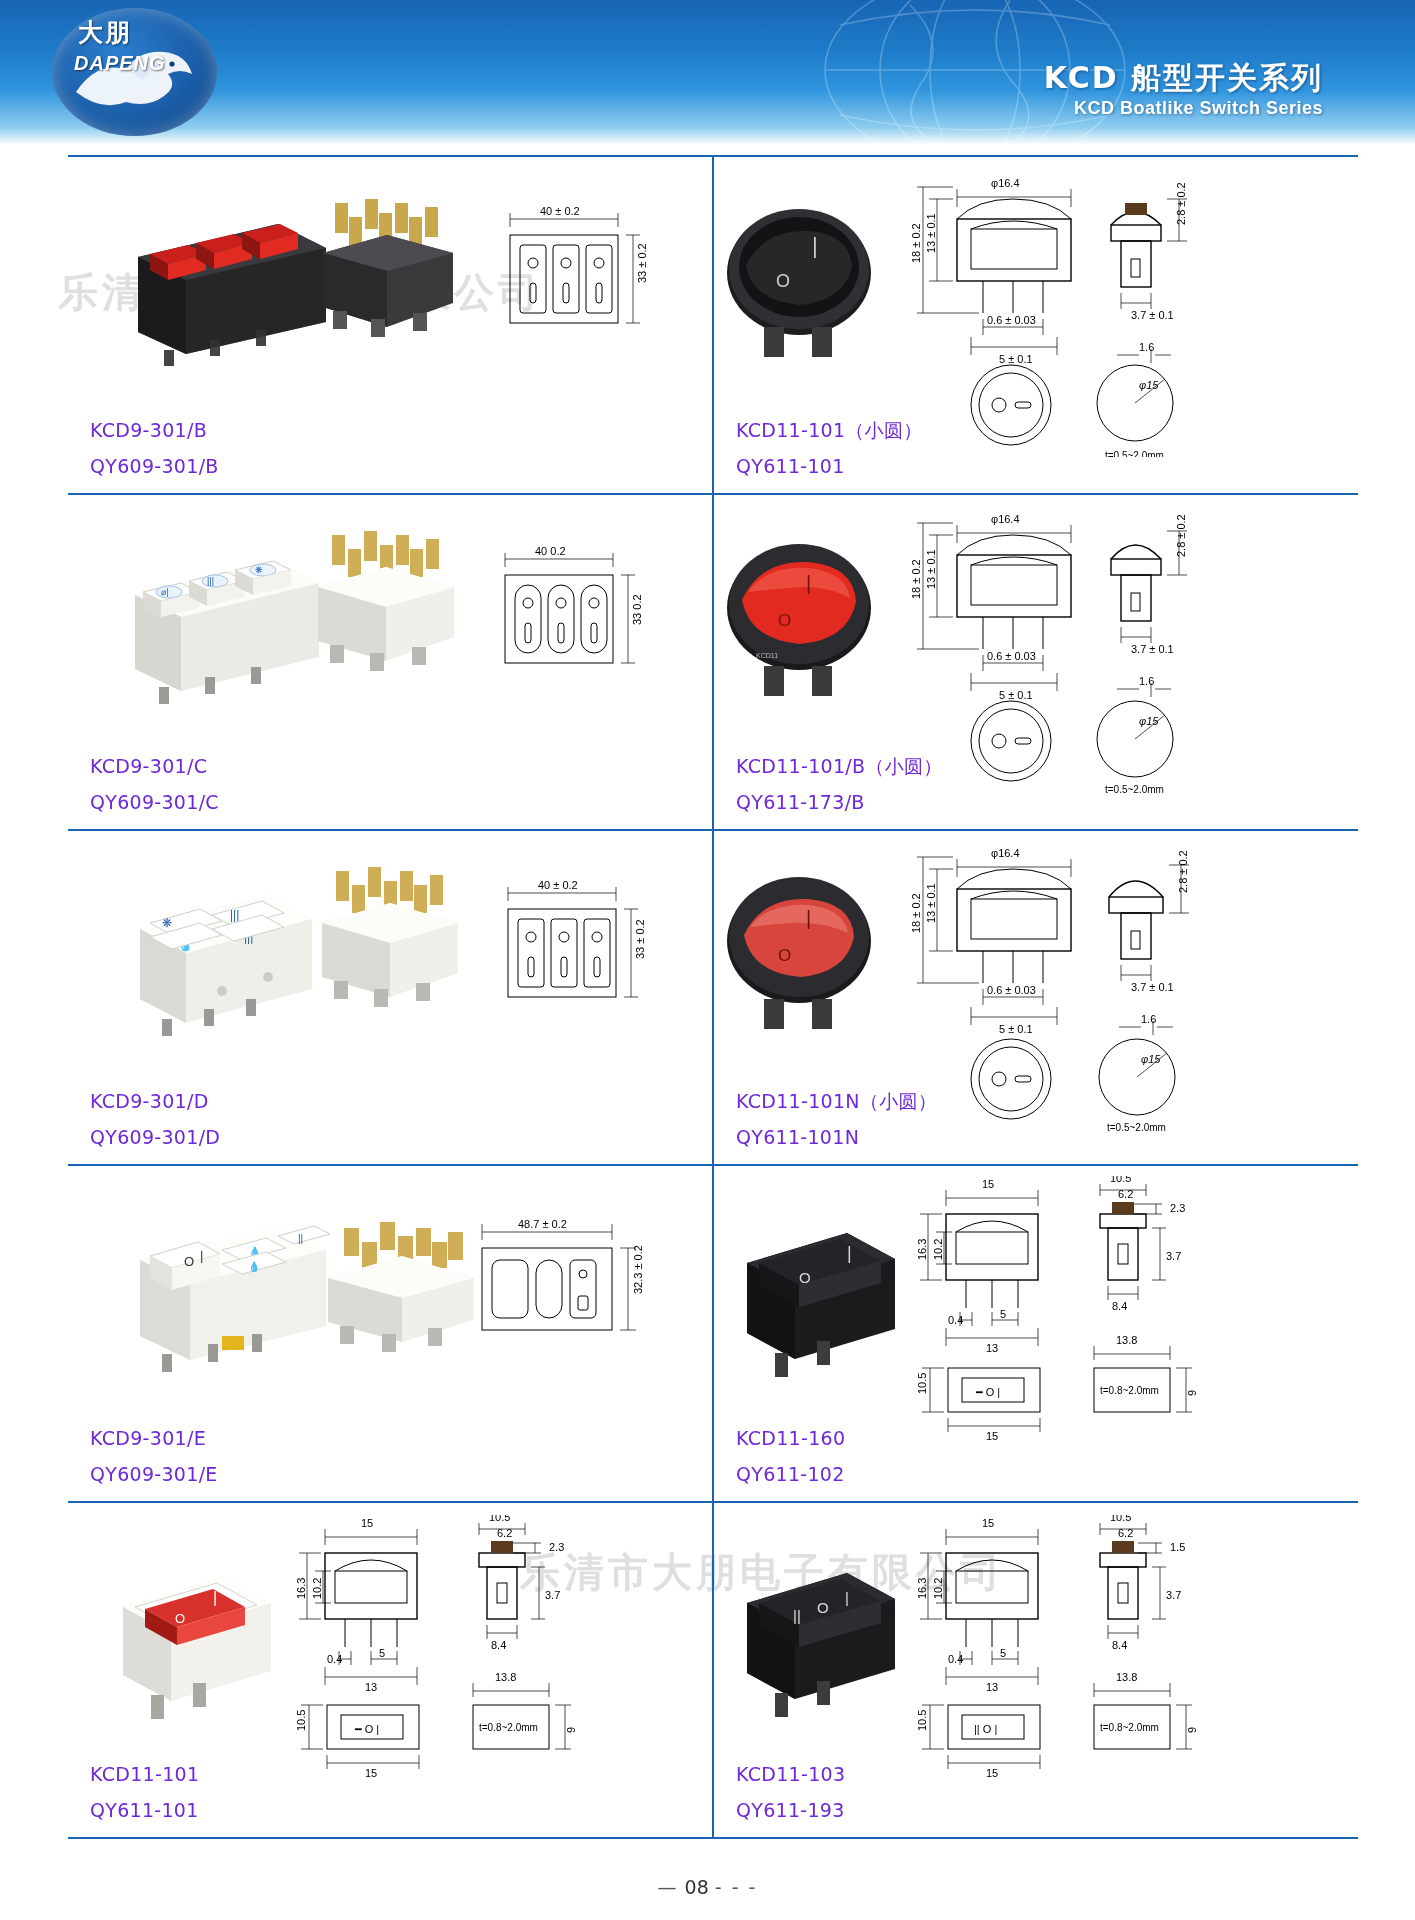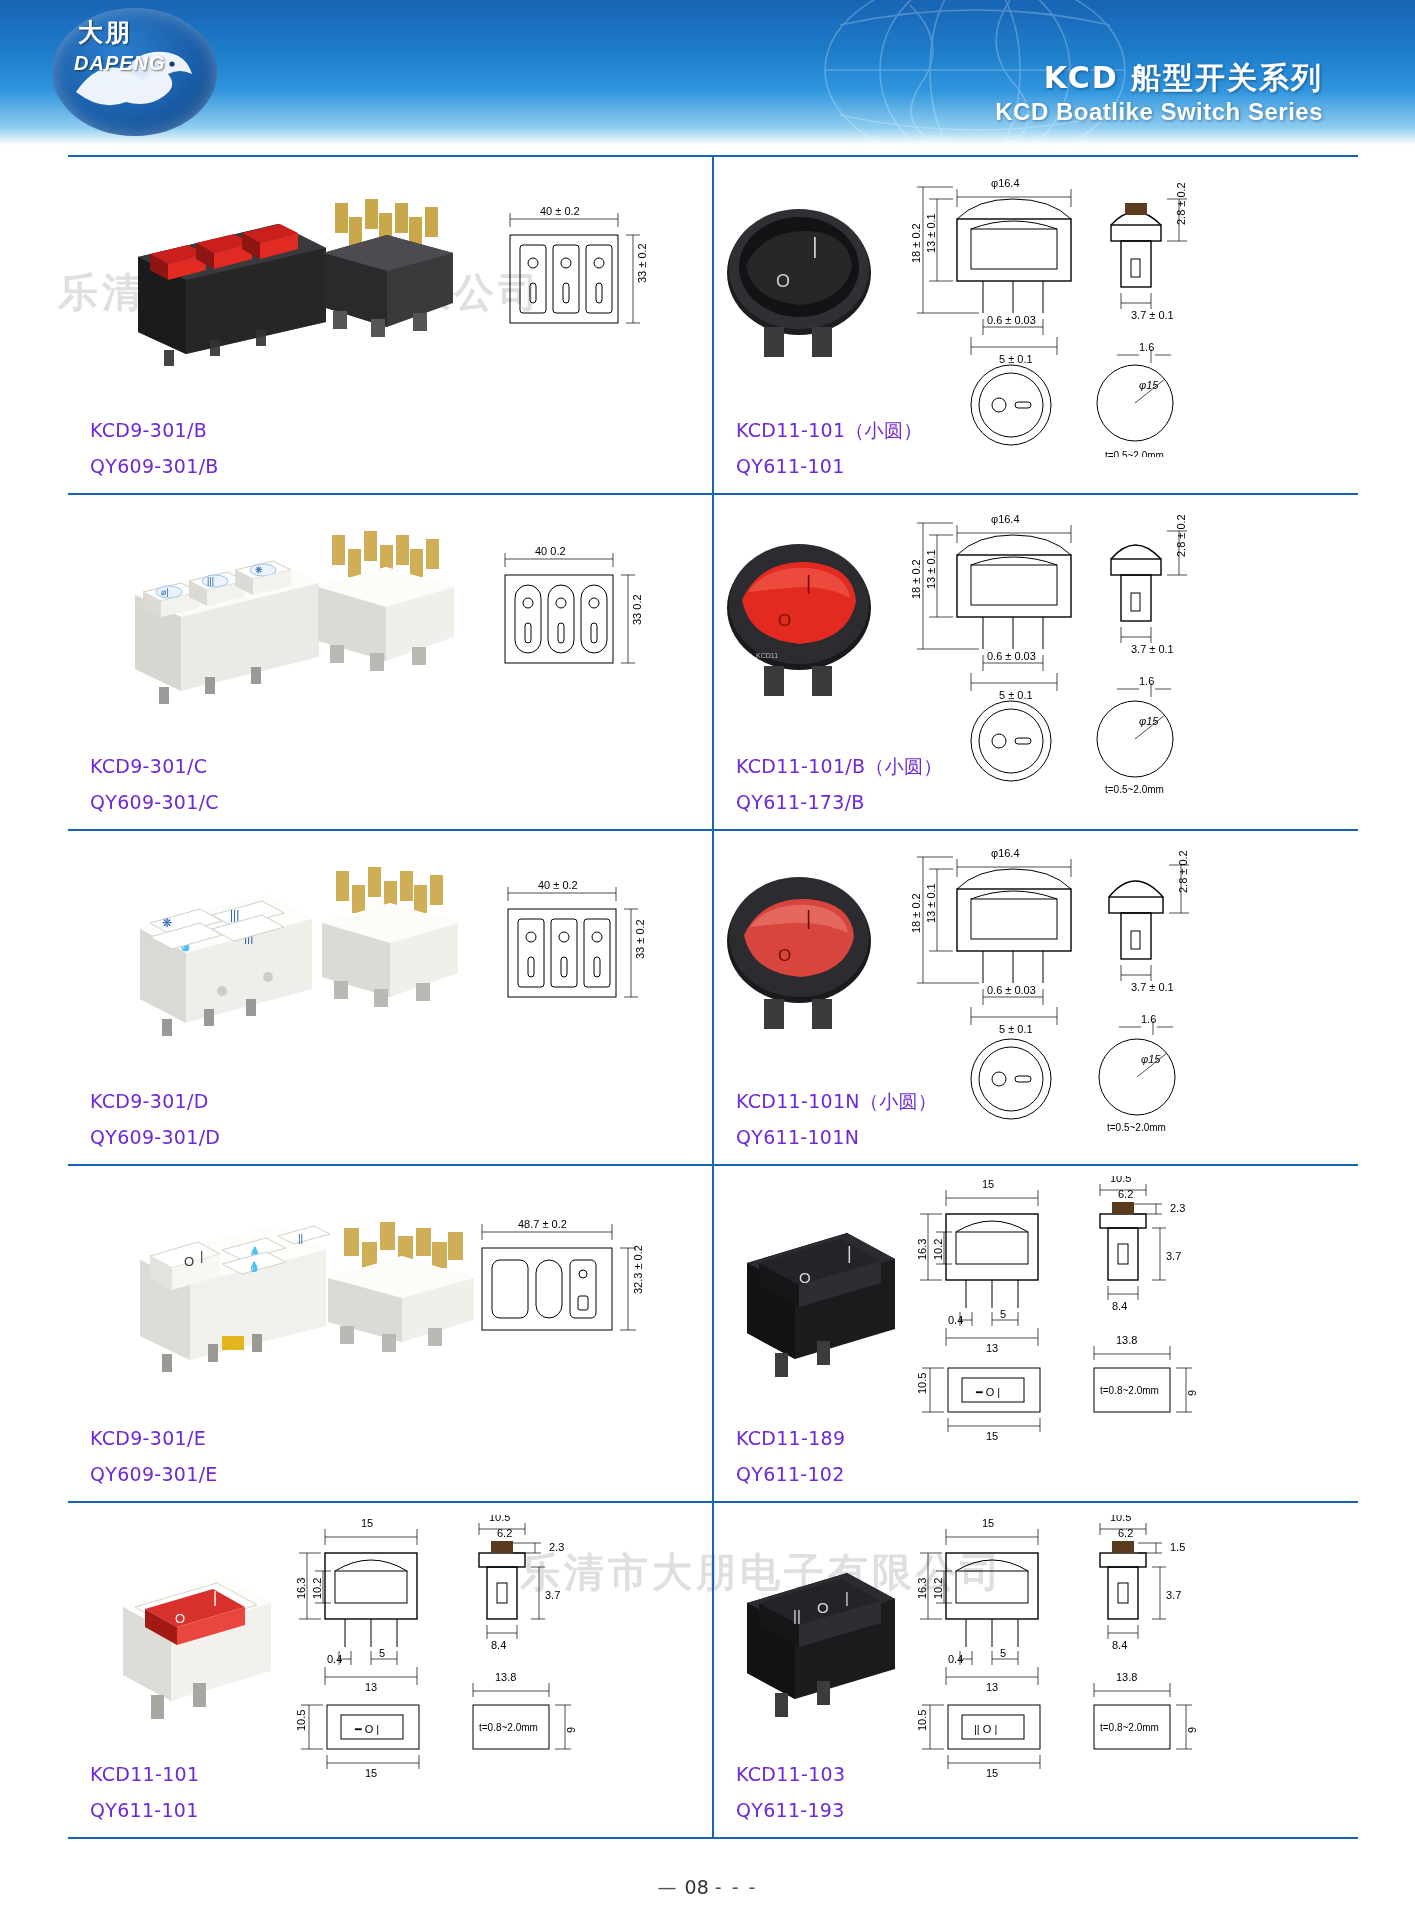--- a/index.html
+++ b/index.html
@@ -55,21 +55,21 @@
   .title-cn{
     position:absolute;right:92px;top:58px;
     font-family:"DejaVu Sans", sans-serif;
     font-size:30px;font-weight:bold;color:#ffffff;
     letter-spacing:2px;
     text-shadow:1px 1px 3px rgba(0,40,90,.55);
     text-align:right;
   }
   .title-en{
     position:absolute;right:92px;top:98px;
-    font-size:24px;color:#ffffff;font-weight:bold;
+    font-size:18px;color:#ffffff;font-weight:bold;
     letter-spacing:.5px;
     text-shadow:1px 1px 3px rgba(0,40,90,.45);
   }
 
   
   .sheet{position:absolute;left:0;top:145px;width:1415px;height:1775px;}
   .grid{
     position:absolute;left:68px;top:10px;width:1290px;height:1690px;
     border-top:2px solid #1764b4;
   }
@@ -886,21 +886,21 @@
                 <line x1="272" y1="236" x2="288" y2="236"></line>
                 <line x1="282" y1="192" x2="282" y2="236"></line>
             </g>
             <text class="dim" x="212" y="168">13.8</text>
             <text class="dim" x="292" y="220" transform="rotate(-90 292,220)">9</text>
             <text class="dim-s" x="196" y="218">t=0.8~2.0mm</text>
           </svg>
         </div>
 
         <div class="labels">
-          <div class="l1">KCD11-189</div>
+          <div class="l1">KCD11-160</div>
           <div class="l2">QY611-102</div>
         </div>
       </div>
     </div>
 
     <div class="row r4">
 
       <div class="cell left">
         <div class="art" style="left:35px;top:48px;">
           <svg width="190" height="175" viewBox="0 0 190 175">

